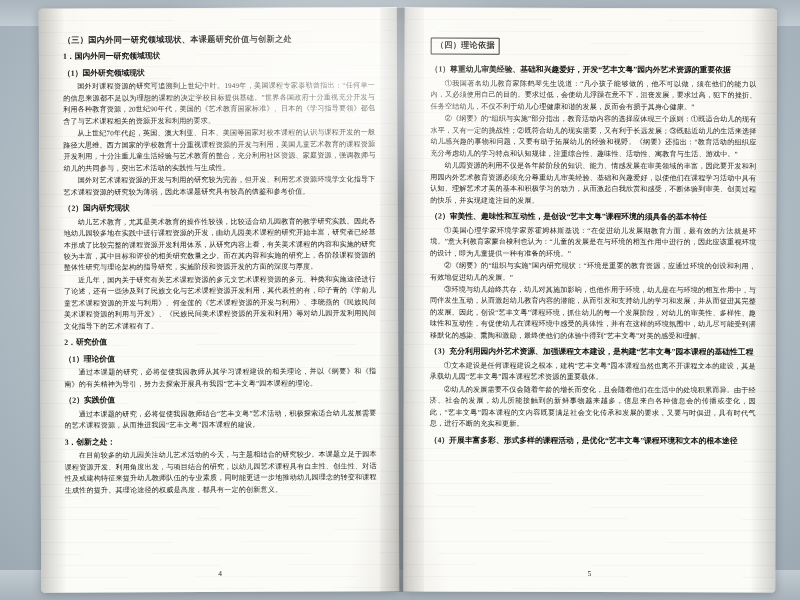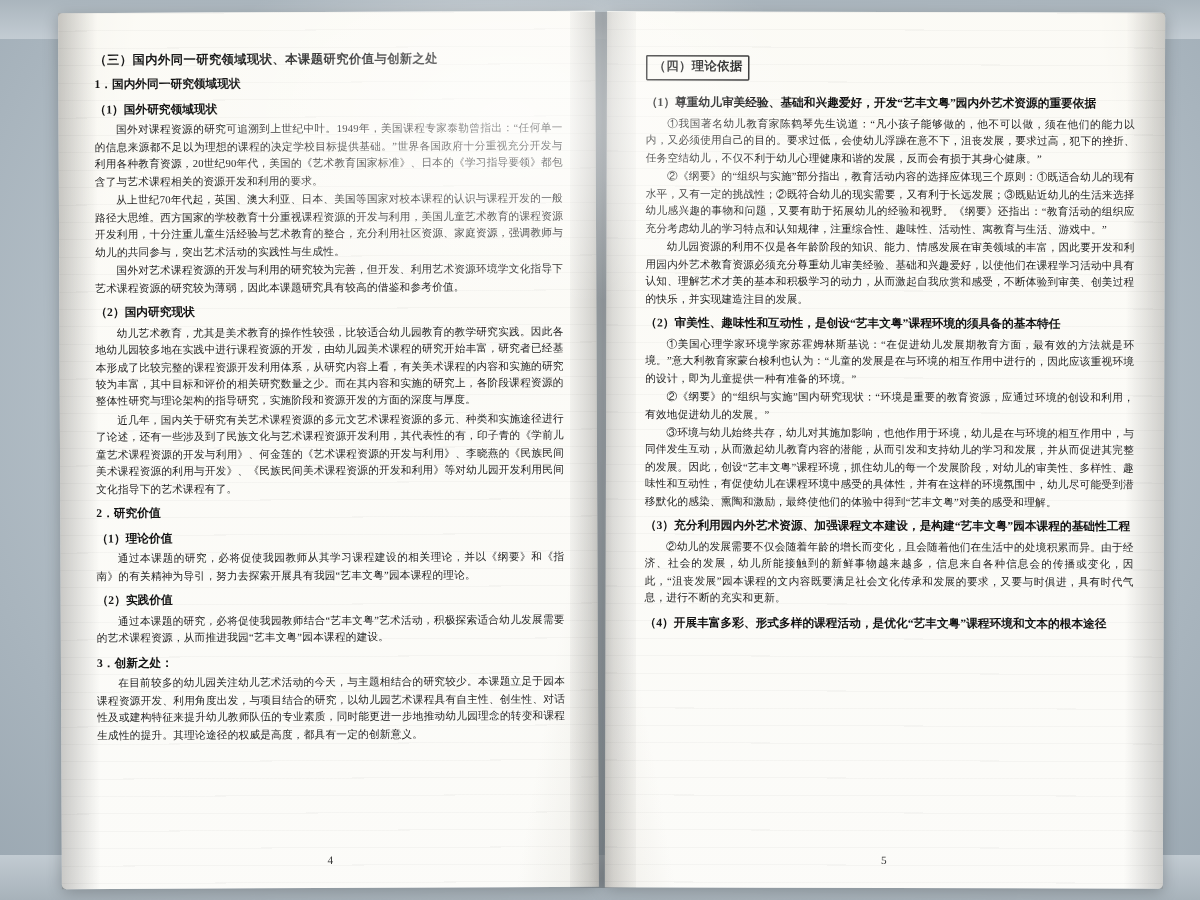--- a/index.html
+++ b/index.html
@@ -206,21 +206,22 @@
 
         <div class="heading">（1）尊重幼儿审美经验、基础和兴趣爱好，开发“艺丰文粤”园内外艺术资源的重要依据</div>
         <p class="body">①我国著名幼儿教育家陈鹤琴先生说道：“凡小孩子能够做的，他不可以做，须在他们的能力以内，又必须使用自己的目的。要求过低，会使幼儿浮躁在意不下，沮丧发展，要求过高，犯下的挫折、任务空结幼儿，不仅不利于幼儿心理健康和谐的发展，反而会有损于其身心健康。”</p>
         <p class="body">②《纲要》的“组织与实施”部分指出，教育活动内容的选择应体现三个原则：①既适合幼儿的现有水平，又有一定的挑战性；②既符合幼儿的现实需要，又有利于长远发展；③既贴近幼儿的生活来选择幼儿感兴趣的事物和问题，又要有助于拓展幼儿的经验和视野。《纲要》还指出：“教育活动的组织应充分考虑幼儿的学习特点和认知规律，注重综合性、趣味性、活动性、寓教育与生活、游戏中。”</p>
         <p class="body">幼儿园资源的利用不仅是各年龄阶段的知识、能力、情感发展在审美领域的丰富，因此要开发和利用园内外艺术教育资源必须充分尊重幼儿审美经验、基础和兴趣爱好，以使他们在课程学习活动中具有认知、理解艺术才美的基本和积极学习的动力，从而激起自我欣赏和感受，不断体验到审美、创美过程的快乐，并实现建造注目的发展。</p>
         <div class="heading">（2）审美性、趣味性和互动性，是创设“艺丰文粤”课程环境的须具备的基本特任</div>
         <p class="body">①美国心理学家环境学家苏霍姆林斯基说：“在促进幼儿发展期教育方面，最有效的方法就是环境。”意大利教育家蒙台梭利也认为：“儿童的发展是在与环境的相互作用中进行的，因此应该重视环境的设计，即为儿童提供一种有准备的环境。”</p>
         <p class="body">②《纲要》的“组织与实施”国内研究现状：“环境是重要的教育资源，应通过环境的创设和利用，有效地促进幼儿的发展。”</p>
         <p class="body">③环境与幼儿始终共存，幼儿对其施加影响，也他作用于环境，幼儿是在与环境的相互作用中，与同伴发生互动，从而激起幼儿教育内容的潜能，从而引发和支持幼儿的学习和发展，并从而促进其完整的发展。因此，创设“艺丰文粤”课程环境，抓住幼儿的每一个发展阶段，对幼儿的审美性、多样性、趣味性和互动性，有促使幼儿在课程环境中感受的具体性，并有在这样的环境氛围中，幼儿尽可能受到潜移默化的感染、熏陶和激励，最终使他们的体验中得到“艺丰文粤”对美的感受和理解。</p>
         <div class="heading">（3）充分利用园内外艺术资源、加强课程文本建设，是构建“艺丰文粤”园本课程的基础性工程</div>
-        <p class="body">②幼儿的发展需要不仅会随着年龄的增长而变化，且会随着他们在生活中的处境积累而异。由于经济、社会的发展，幼儿所能接触到的新鲜事物越来越多，信息来自各种信息会的传播或变化，因此，“沮丧发展”园本课程的文内容既要满足社会文化传承和发展的要求，又要与时俱进，具有时代气息，进行不断的充实和更新。</p>
+        <p class="body">①文本建设是任何课程建设之根本，建构“艺丰文粤”园本课程当然也离不开课程文本的建设，其是承载幼儿园“艺丰文粤”园本课程艺术资源的重要载体。</p>
+        <p class="body">②幼儿的发展需要不仅会随着年龄的增长而变化，且会随着他们在生活中的处境积累而异。由于经济、社会的发展，幼儿所能接触到的新鲜事物越来越多，信息来自各种信息会的传播或变化，因此，“艺丰文粤”园本课程的文内容既要满足社会文化传承和发展的要求，又要与时俱进，具有时代气息，进行不断的充实和更新。</p>
         <div class="heading">（4）开展丰富多彩、形式多样的课程活动，是优化“艺丰文粤”课程环境和文本的根本途径</div>
       </div>
       <div class="page-num">5</div>
     </div>
 
     <div id="gutter"></div>
     <div class="glare"></div>
   </div>
 </div>
 

